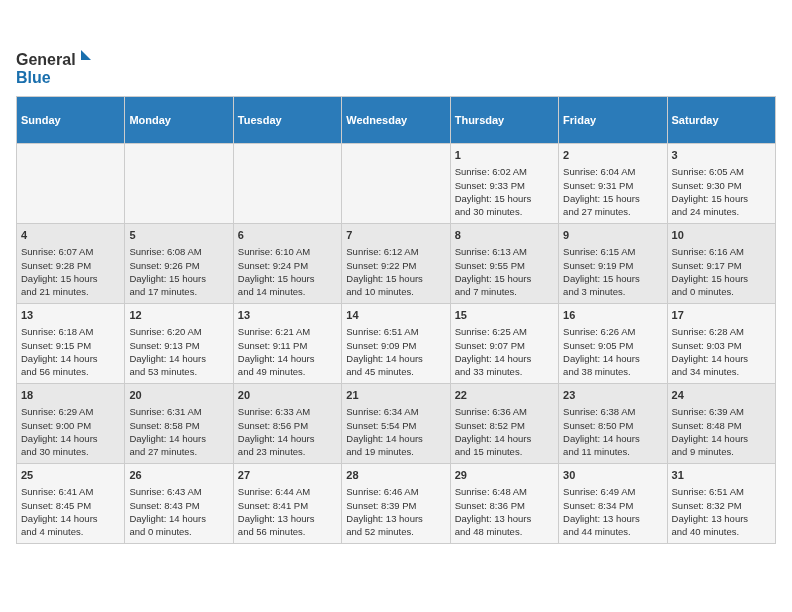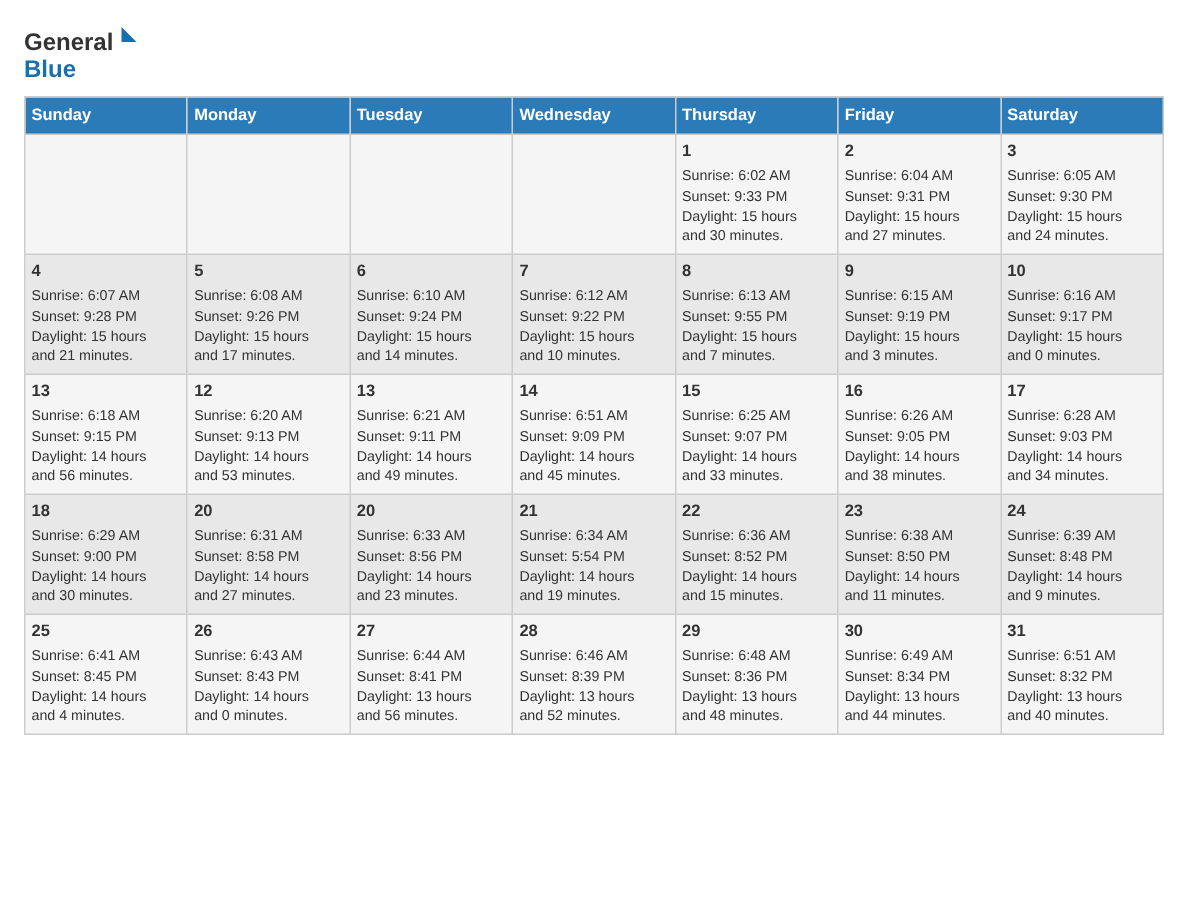--- a/index.html
+++ b/index.html
@@ -8,20 +8,21 @@
       background: #fff;
       width: 792px;
       min-height: 612px;
       padding: 16px;
     }
     .header {
       display: flex;
       align-items: flex-start;
       justify-content: space-between;
       margin-bottom: 8px;
+      margin-top: 32px;
     }
     .logo {
       display: flex;
       align-items: center;
       gap: 4px;
     }
     .title-block {
       text-align: right;
     }
     .month-title {
@@ -38,21 +39,21 @@
     table {
       width: 100%;
       border-collapse: collapse;
       table-layout: fixed;
     }
     thead th {
       background-color: #2b7bb9;
       color: white;
       font-size: 11px;
       font-weight: bold;
-      padding: 6px 4px;
+      padding: 17px 4px;
       text-align: left;
       border: 1px solid #ccc;
     }
     tbody td {
       vertical-align: top;
       font-size: 9.5px;
       padding: 4px 4px;
       border: 1px solid #ccc;
       height: 80px;
       color: #333;

